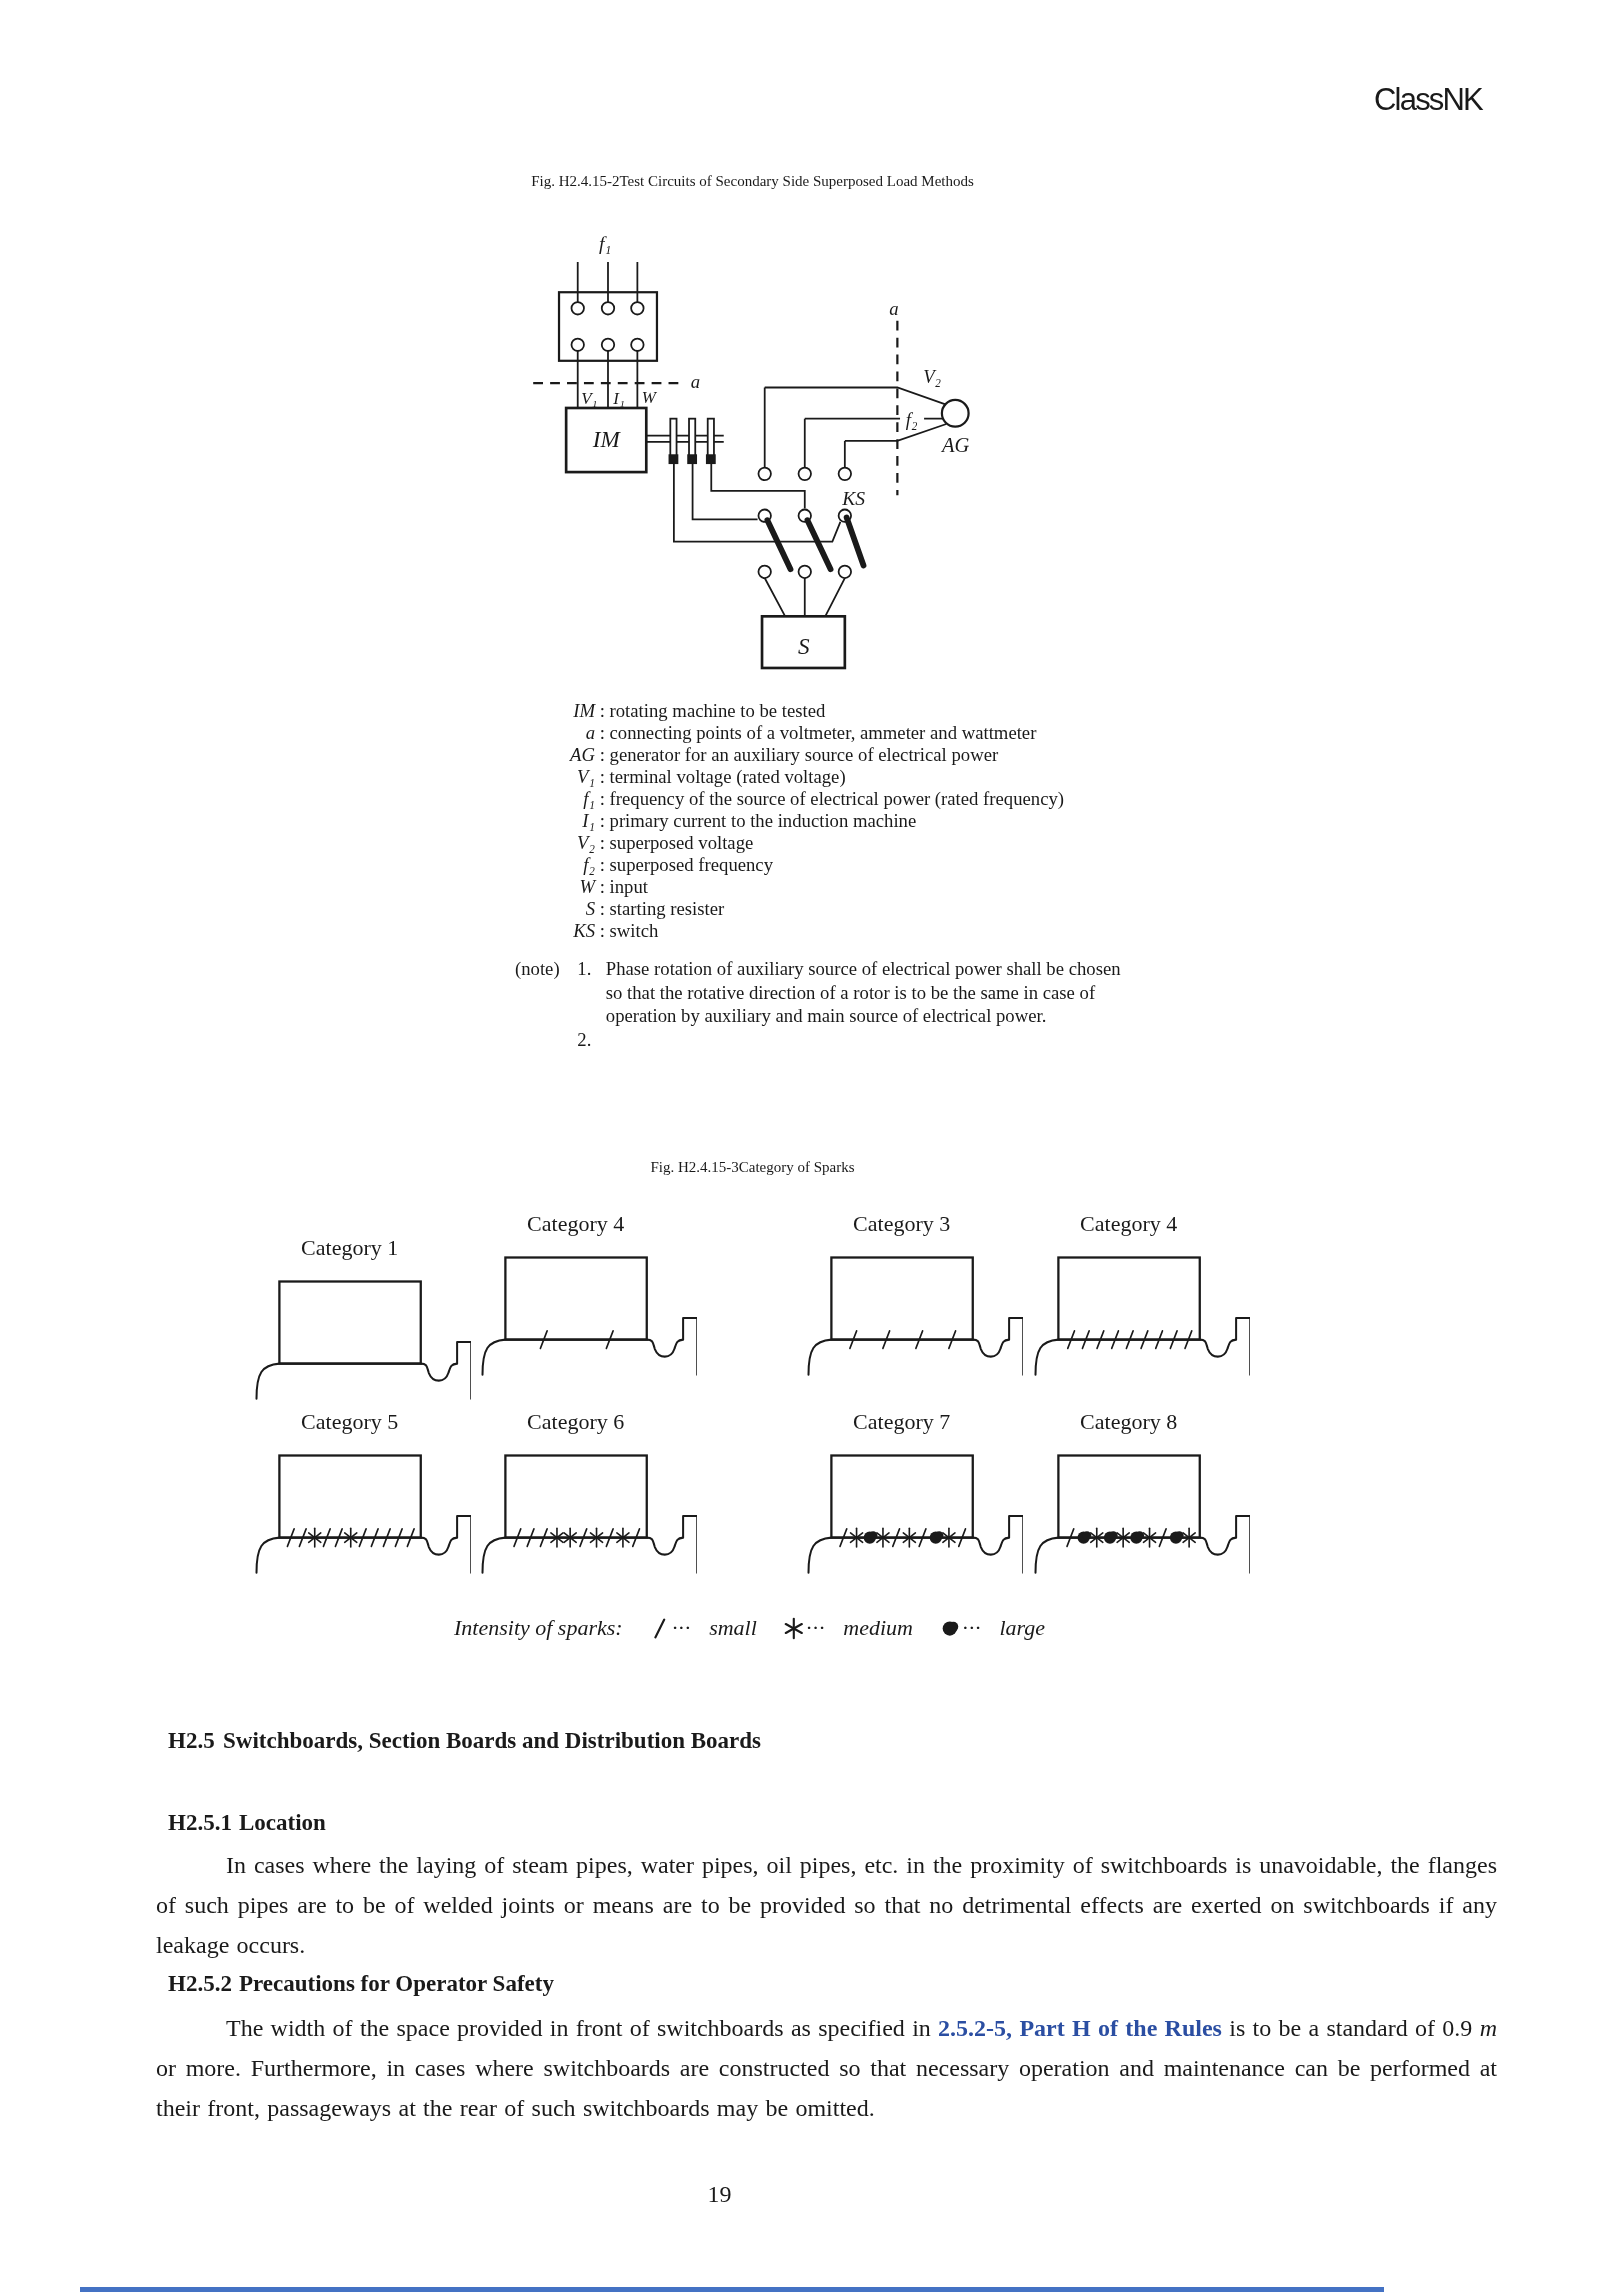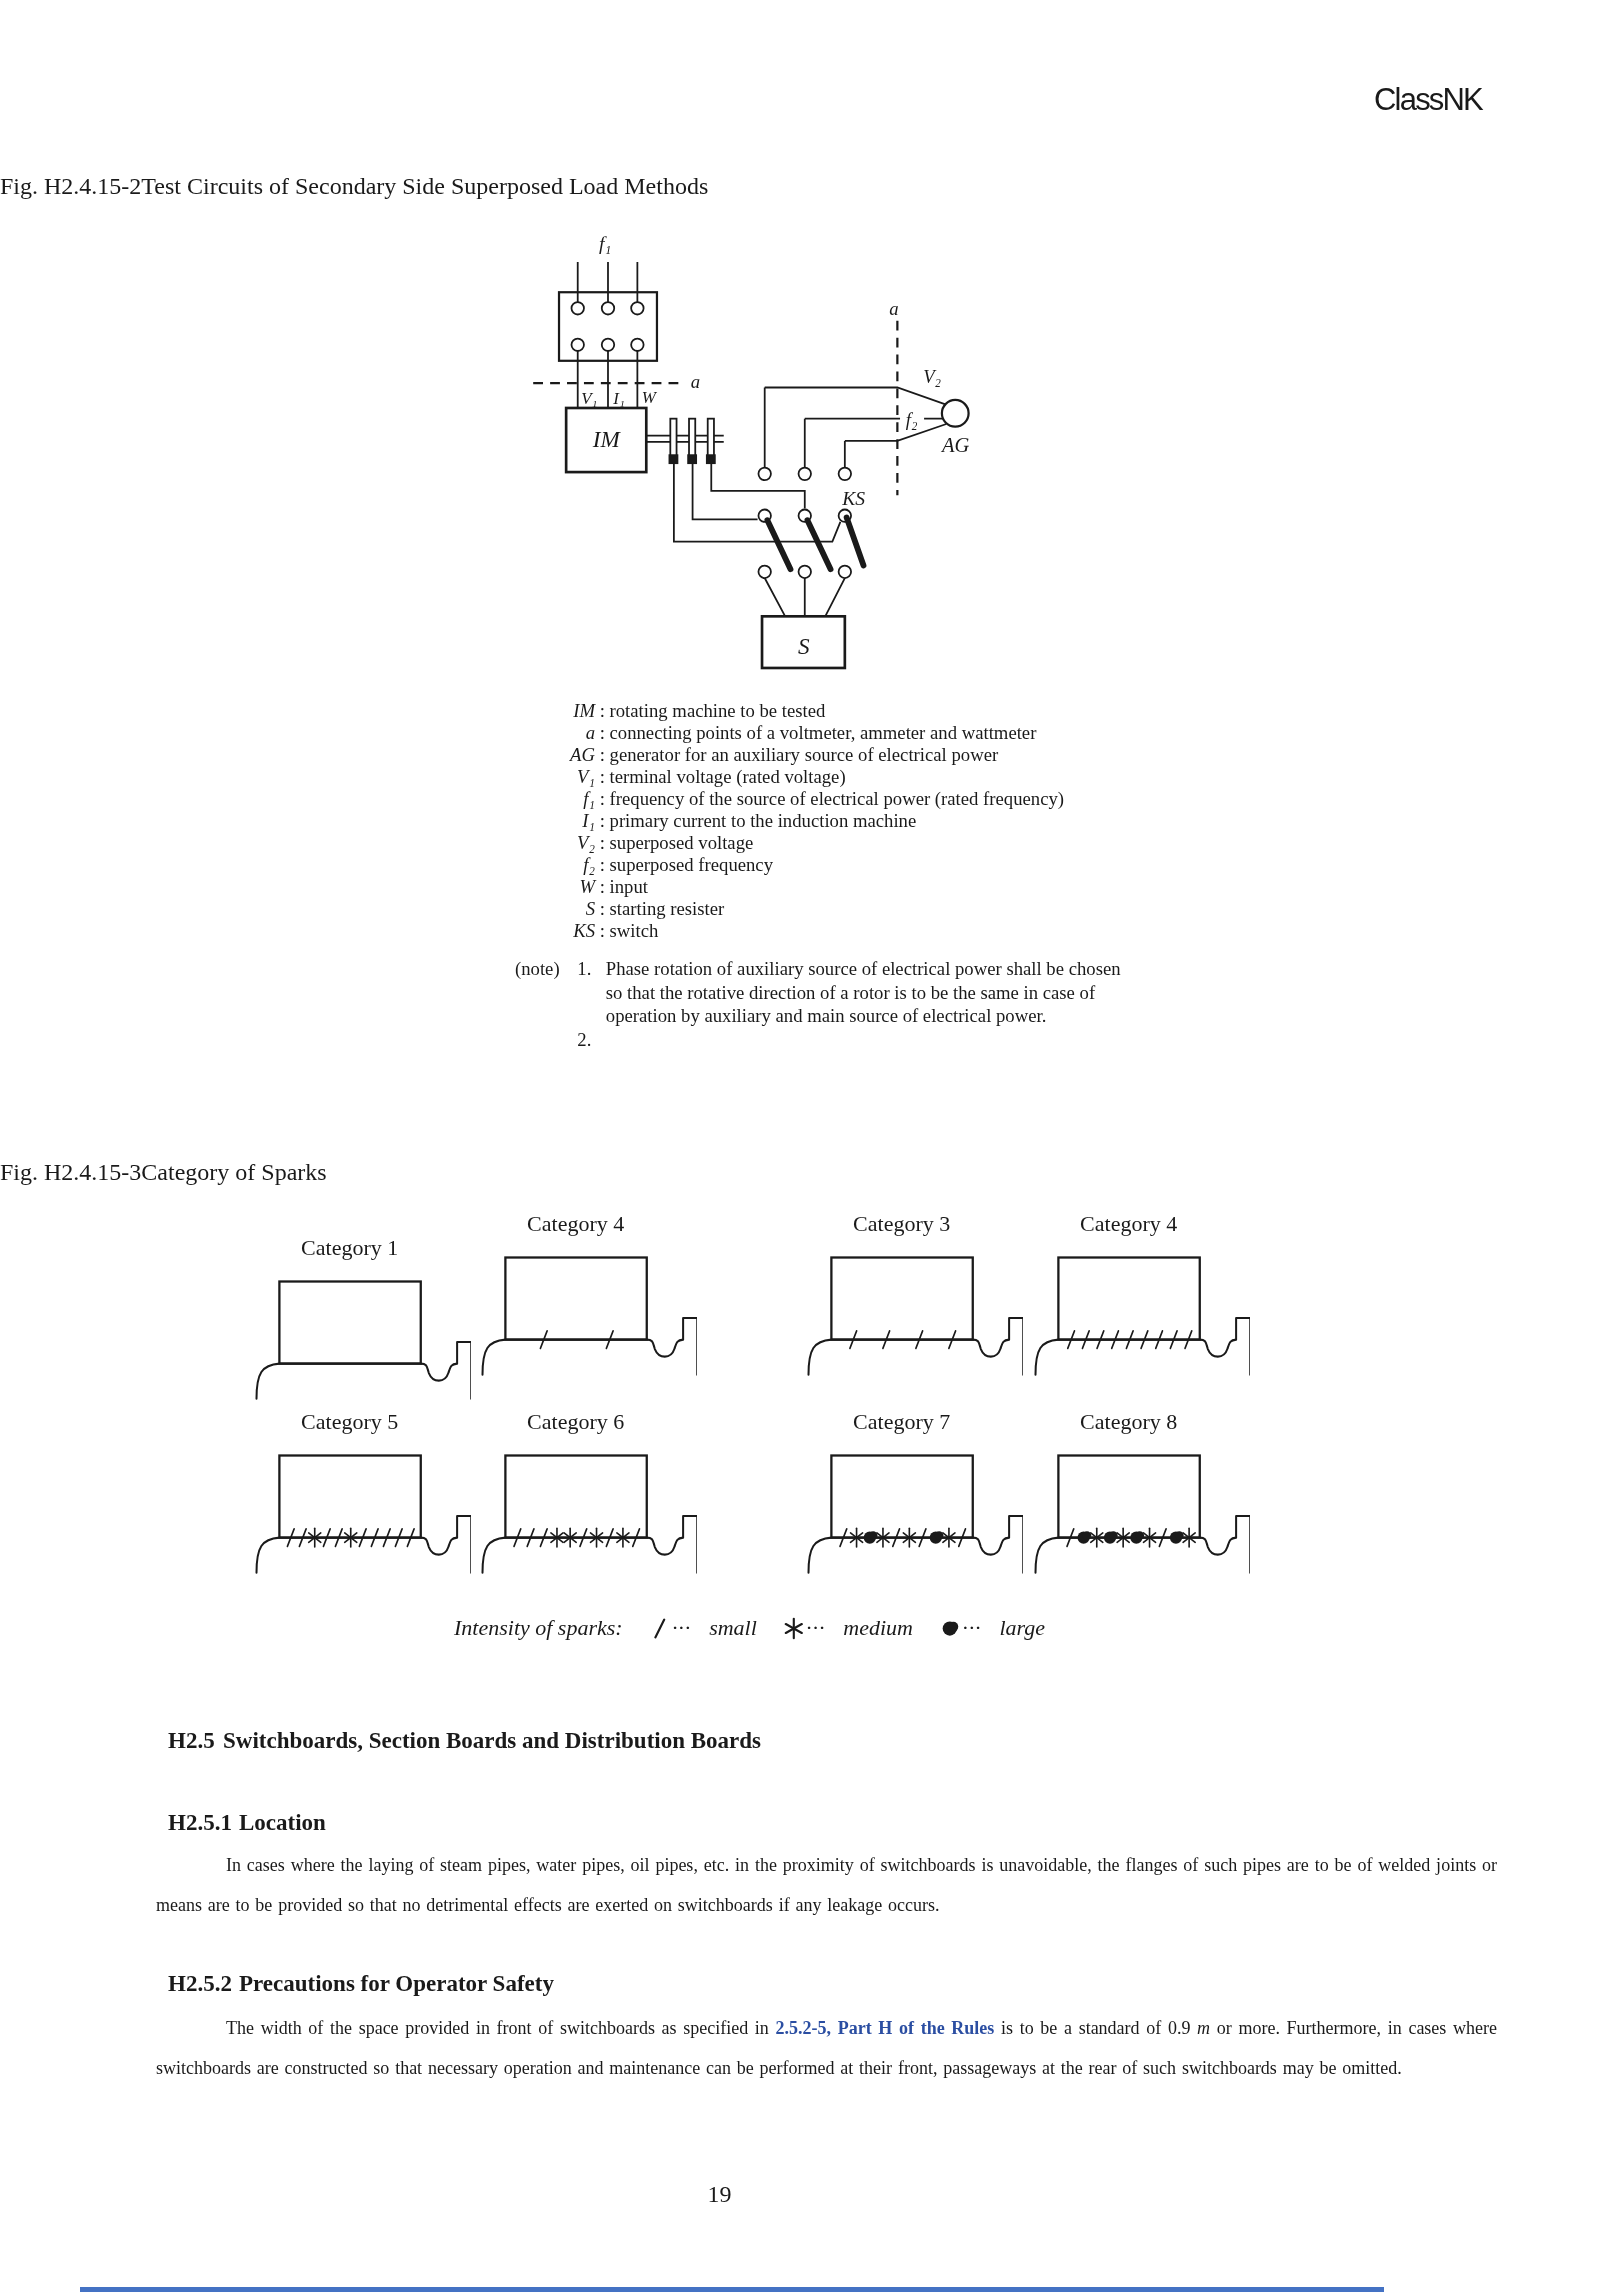--- a/index.html
+++ b/index.html
@@ -4,21 +4,21 @@
 <style>
   html,body{margin:0;padding:0;}
   body{width:1621px;height:2293px;position:relative;background:#ffffff;overflow:hidden;
        font-family:"Liberation Serif","DejaVu Serif",serif;color:#1a1a1a;}
   .abs{position:absolute;}
   
   .header{top:82px;right:139px;display:flex;align-items:baseline;gap:18px;}
   .header-title{font-size:18.7px;font-weight:bold;letter-spacing:0.2px;}
   .logo{font-family:"Liberation Sans",sans-serif;font-weight:400;font-size:31px;letter-spacing:-1.8px;}
   
-  .fig-title{left:0;width:1505px;text-align:left;font-size:24px;}
+  .fig-title{left:0;width:1505px;text-align:center;font-size:15px;}
   
   .circuit{left:499px;top:221px;}
   .circuit text{font-family:"Liberation Serif","DejaVu Serif",serif;font-style:italic;fill:#1a1a1a;}
   
   .legend{left:515px;top:700px;font-size:18.7px;line-height:22px;}
   .legend-row{display:flex;}
   .legend-sym{width:80px;text-align:right;font-style:italic;}
   .legend-colon{white-space:pre;}
   
   .notes{left:515px;top:957px;font-size:18.7px;line-height:23.6px;display:flex;}
@@ -36,21 +36,21 @@
   
   .intensity{left:454px;top:1615px;font-size:22px;display:flex;align-items:center;font-style:italic;}
   .int-item{display:flex;align-items:center;margin-left:27px;}
   .int-icon{margin-right:2.7px;}
   .int-dots{letter-spacing:0.9px;}
   .int-name{margin-left:18px;}
   
   .heading{left:168px;font-weight:bold;font-size:23px;display:flex;line-height:27px;}
   .h-main .num{width:55px;}
   .h-sub .num{width:71px;}
-  .para{left:156px;width:1341px;text-align:justify;font-size:18px;line-height:40px;text-indent:70px;word-spacing:1.3px;}
+  .para{left:156px;width:1341px;text-align:justify;font-size:24px;line-height:40px;text-indent:70px;word-spacing:1.3px;}
   .rule-link{color:var(--link-blue,#2b4ea2);font-weight:bold;}
   .it{font-style:italic;}
   .page-num{top:2181px;left:0;width:1439px;text-align:center;font-size:24px;}
   .bottom-bar{left:80px;top:2287px;width:1304px;height:6.2px;background:var(--bar-blue,#4472c4);}
 </style>
 </head>
 <body>
 
 <div class="abs header">
   <span class="logo">ClassNK</span>

